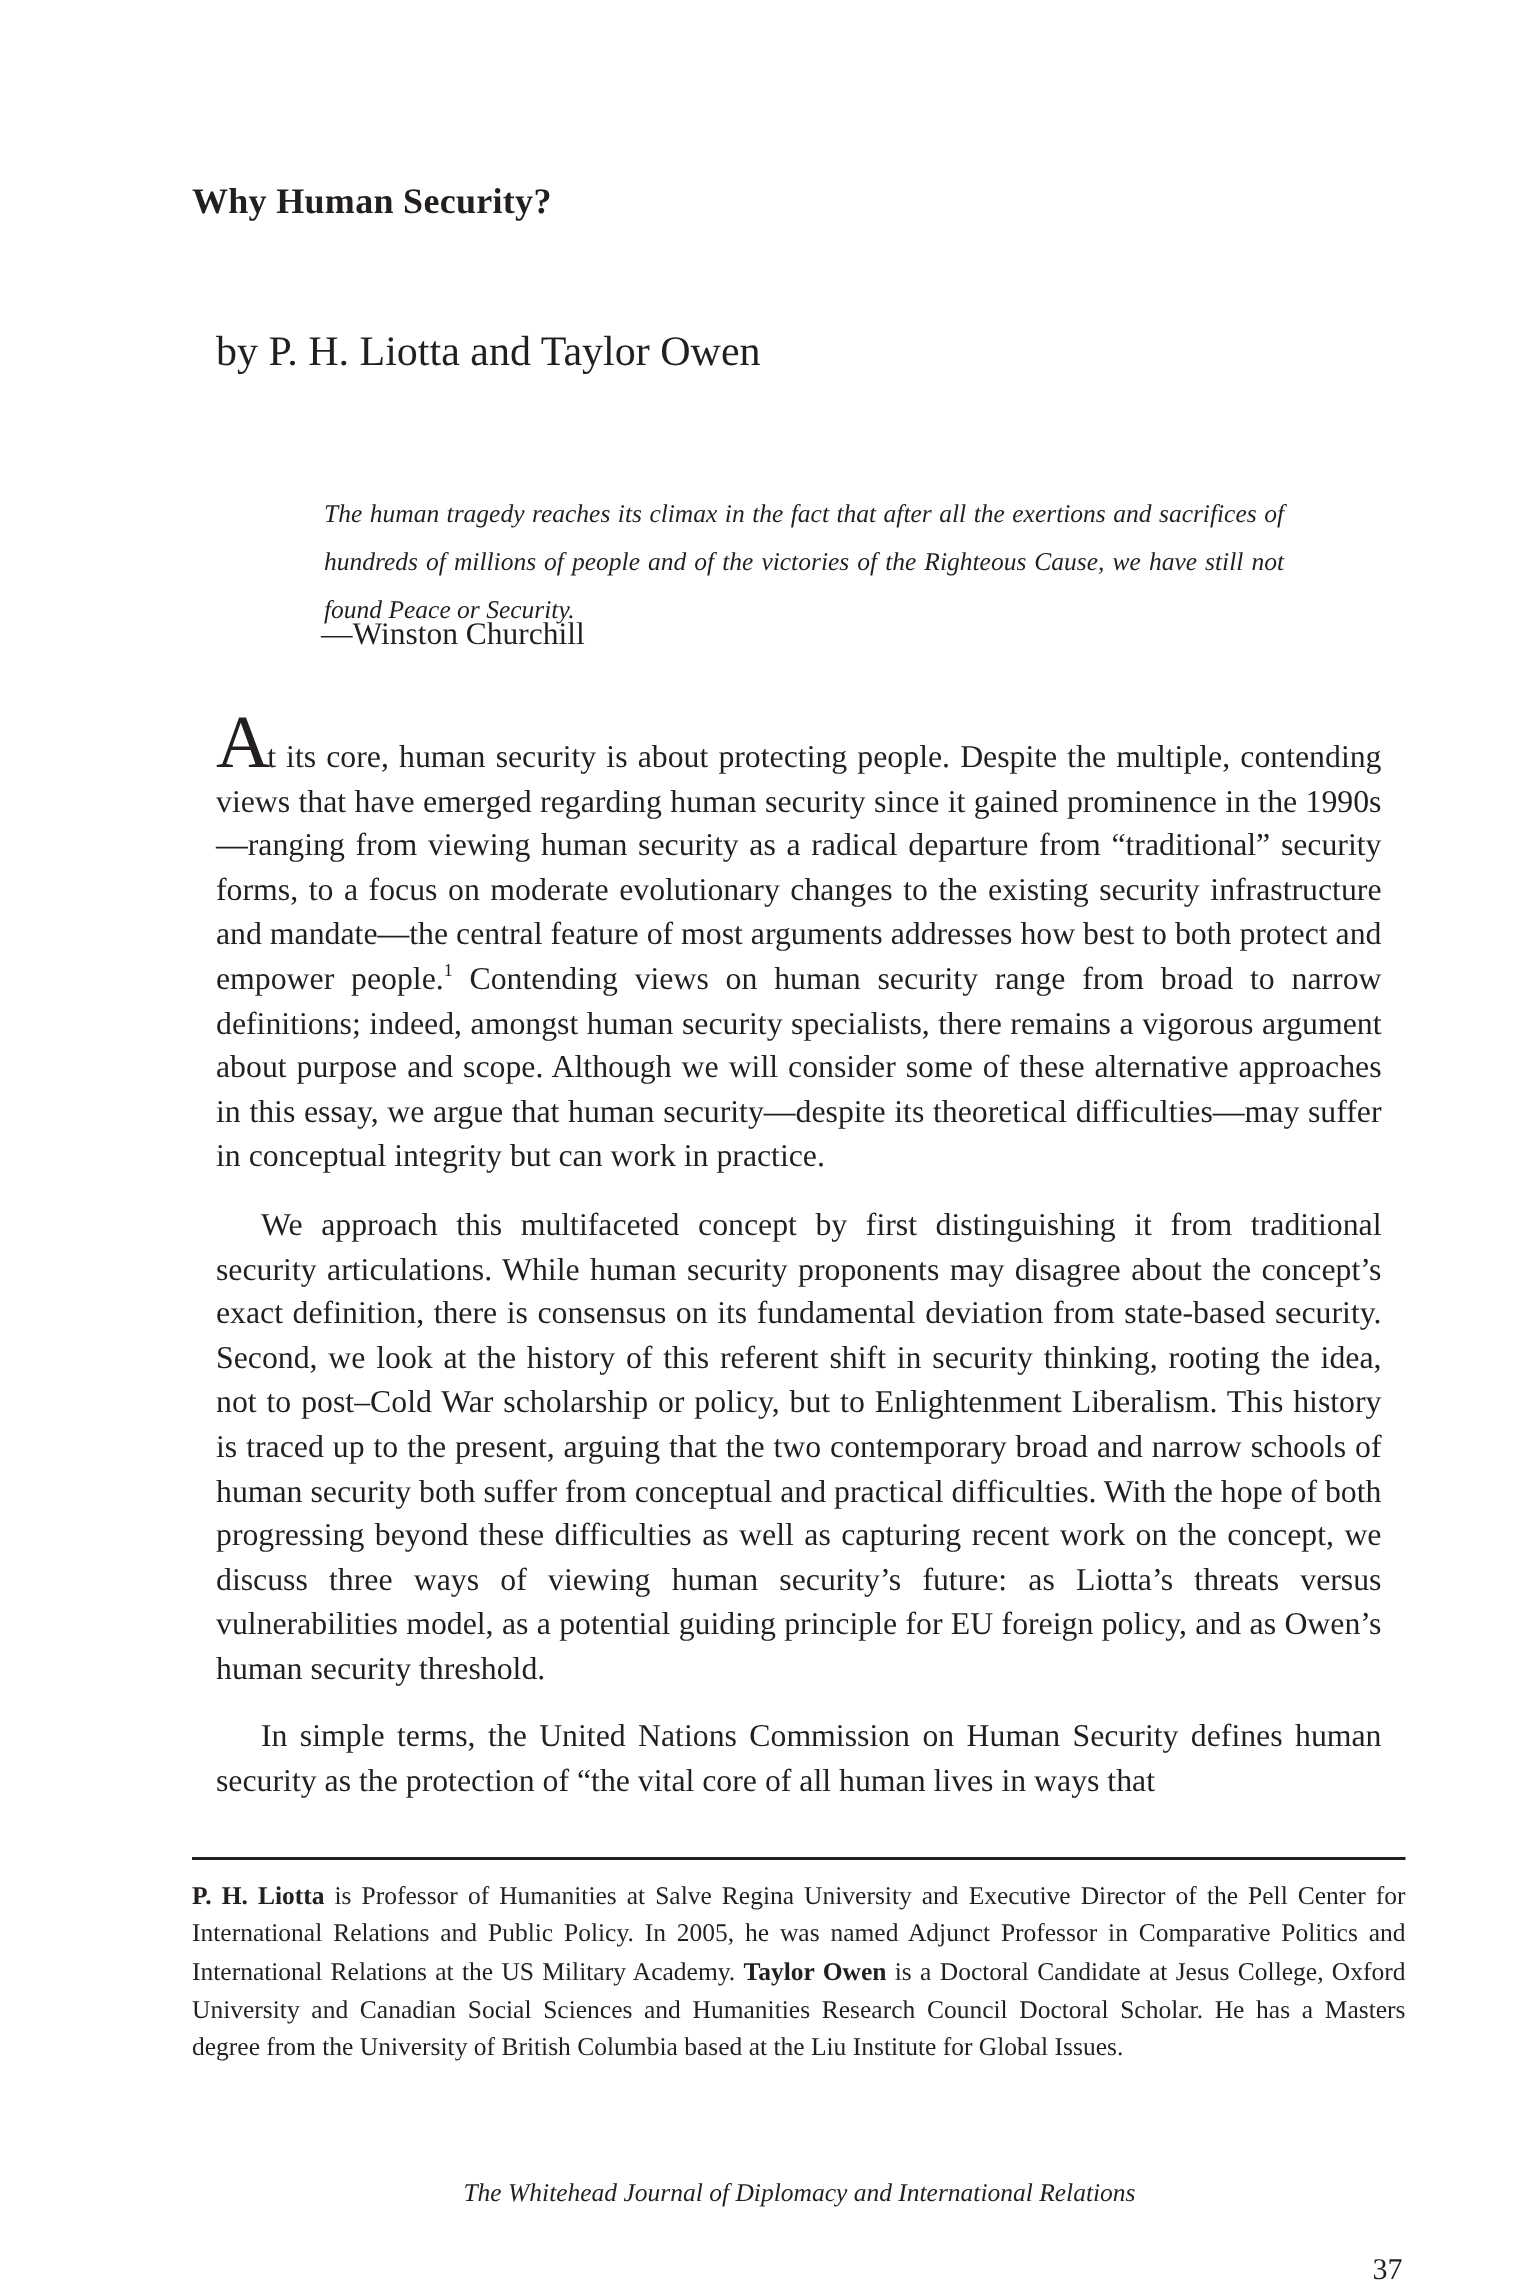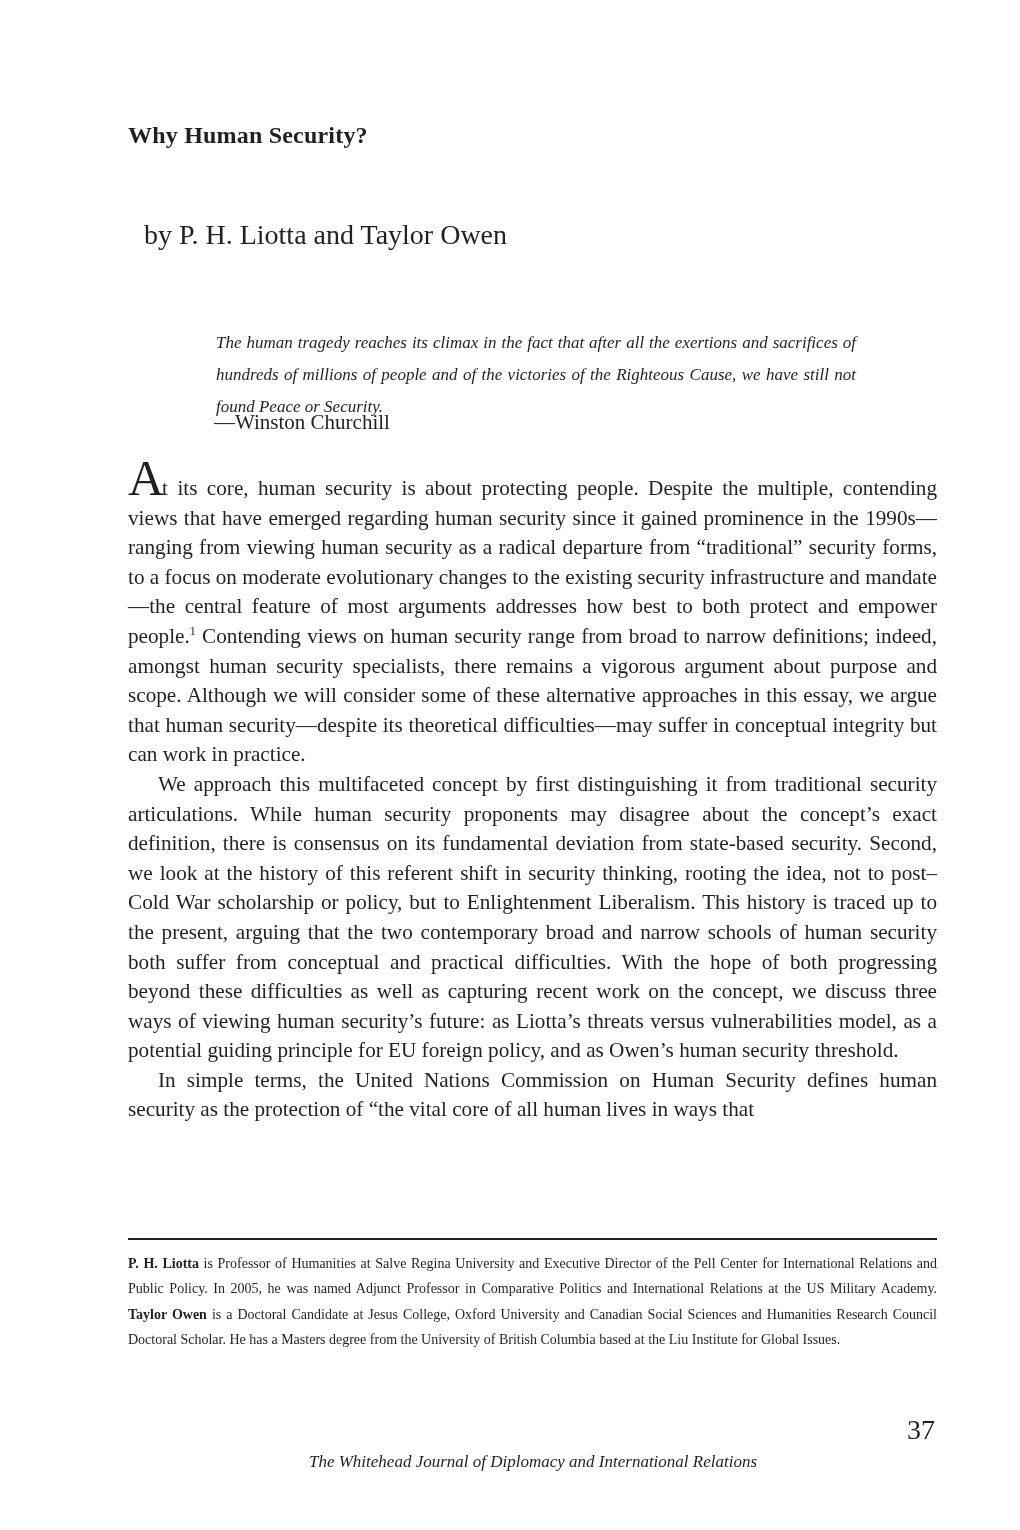--- a/index.html
+++ b/index.html
@@ -22,39 +22,39 @@
       text-align: justify; margin: 2px;
     }
     .attribution {
       position: absolute; left: 214px; top: 410px; width: 631px;
       text-align: left; font-size: 21px;
     }
     .body-text {
       position: absolute; left: 128px; top: 464px; width: 809px;
       font-size: 21.2px; line-height: 29.6px; text-align: justify;
     }
-    .body-text p { margin: 0; font-family: Liberation Serif, serif; }
+    .body-text p { margin: 16px; font-family: Liberation Serif, serif; }
     .body-text p.indent { text-indent: 30px; }
     .dropcap {
       font-size: 50px; line-height: 29px; vertical-align: baseline;
       letter-spacing: -2px;
     }
     sup.fn { font-size: 12px; line-height: 0; vertical-align: super; }
     .rule {
       position: absolute; left: 128px; top: 1238px; width: 809px; height: 0;
       border-top: 2.5px solid #231f20;
     }
     .bio {
       position: absolute; left: 128px; top: 1251px; width: 809px;
-      font-size: 14px; line-height: 25.3px; text-align: justify; margin: 0;
+      font-size: 17px; line-height: 25.3px; text-align: justify; margin: 0;
     }
     .bio b { font-weight: bold; }
     .page-number {
-      position: absolute; left: 900px; top: 1414px; width: 35px;
-      text-align: right; font-size: 28px;
+      position: absolute; left: 900px; top: 1502px; width: 35px;
+      text-align: right; font-size: 20px;
     }
     .journal {
       position: absolute; left: 0; top: 1452px; width: 1066px;
       text-align: center; font-size: 17px; font-style: italic;
     }
   </style>
 </head>
 <body>
 
 <h1 class="title">Why Human Security?</h1>

